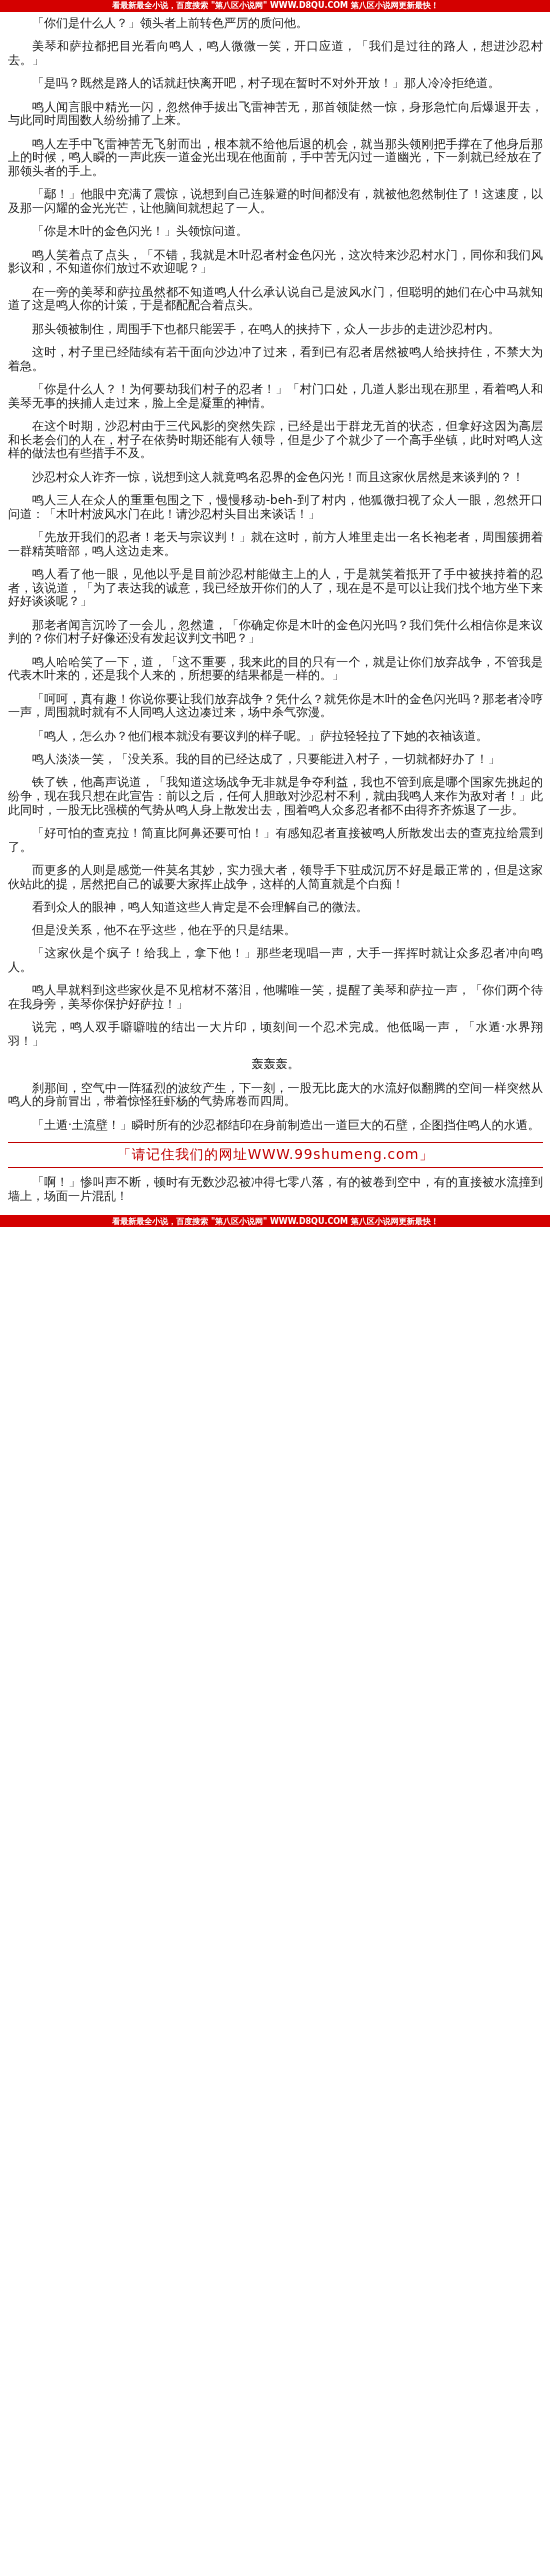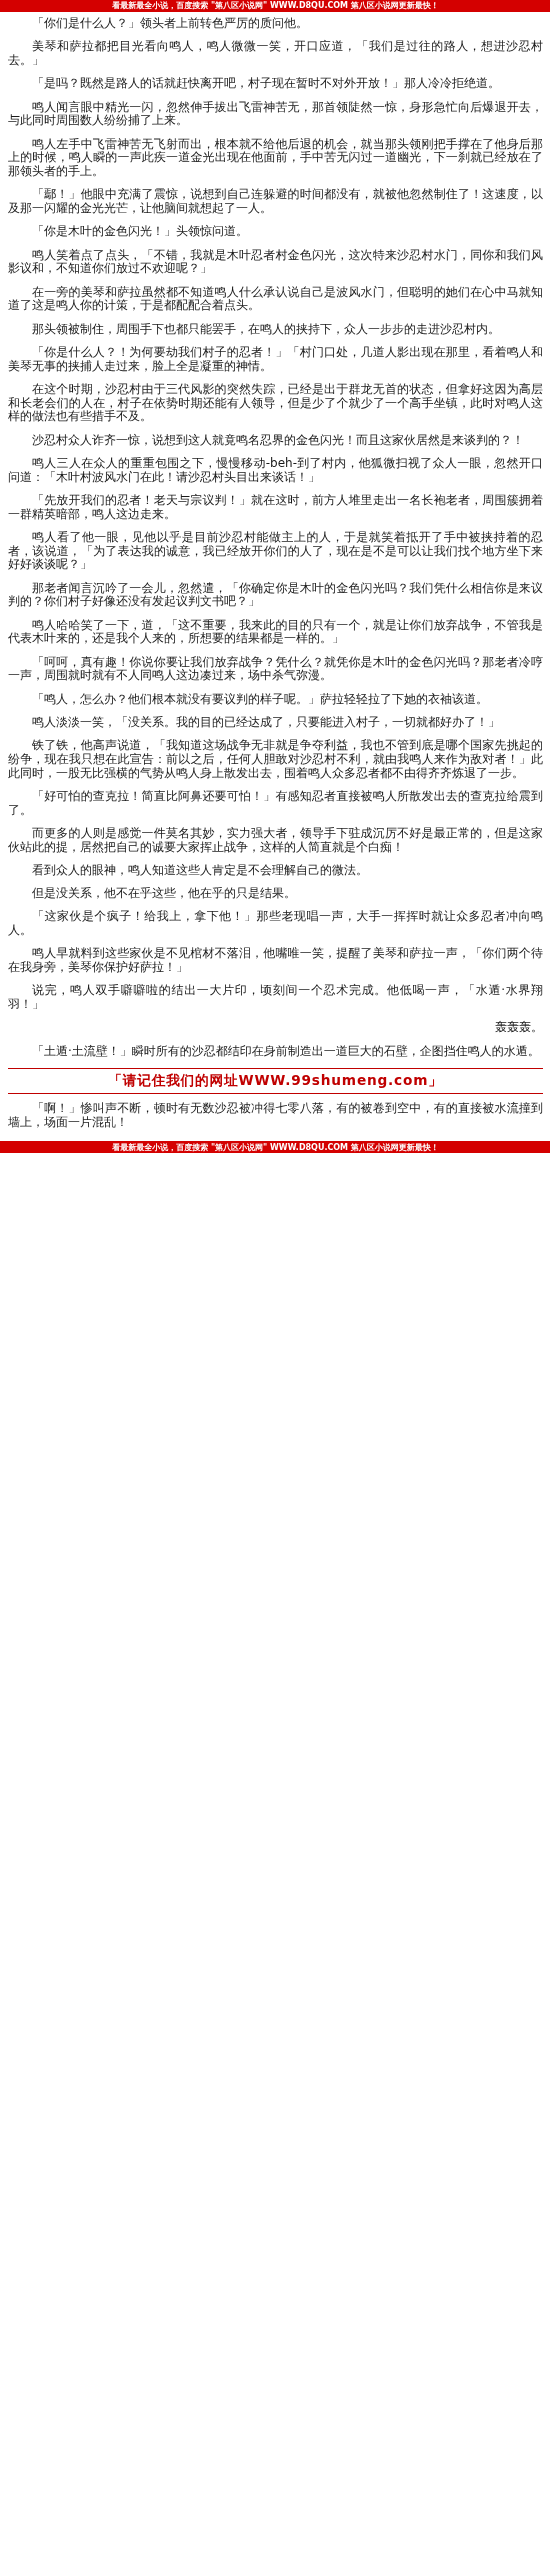--- a/index.html
+++ b/index.html
@@ -31,34 +31,34 @@
     padding:4.8px 8px 1.6px 8px;
   }
   .content p{
     margin:0 0 9.6px 0;
     font-size:12px;
     line-height:13.7px;
     text-indent:2em;
     color:#1a1a1a;
     text-align:justify;
   }
-  .content p.center{text-align:right;text-indent:0;}
+  .content p.center{text-align:center;text-indent:0;}
 
   
   .notice{
     margin:3.2px 0 8px 0;
     border-top:1.6px solid #c00000;
     border-bottom:1.6px solid #c00000;
     padding:3.2px 0;
     text-align:center;
     background:#fff;
   }
   .notice .line{
     font-size:13.7px;
-    font-weight:bold;
+    font-weight:normal;
     color:#c00000;
     line-height:17.7px;
     letter-spacing:0.8px;
   }
   .notice .line .url{
     color:#c00000;
     text-decoration:none;
   }
   .bracket{color:#c00000;}
 </style>
@@ -73,40 +73,42 @@
     <p>「你们是什么人？」领头者上前转色严厉的质问他。</p>
     <p>美琴和萨拉都把目光看向鸣人，鸣人微微一笑，开口应道，「我们是过往的路人，想进沙忍村去。」</p>
     <p>「是吗？既然是路人的话就赶快离开吧，村子现在暂时不对外开放！」那人冷冷拒绝道。</p>
     <p>鸣人闻言眼中精光一闪，忽然伸手拔出飞雷神苦无，那首领陡然一惊，身形急忙向后爆退开去，与此同时周围数人纷纷捕了上来。</p>
     <p>鸣人左手中飞雷神苦无飞射而出，根本就不给他后退的机会，就当那头领刚把手撑在了他身后那上的时候，鸣人瞬的一声此疾一道金光出现在他面前，手中苦无闪过一道幽光，下一刹就已经放在了那领头者的手上。</p>
     <p>「鄢！」他眼中充满了震惊，说想到自己连躲避的时间都没有，就被他忽然制住了！这速度，以及那一闪耀的金光光芒，让他脑间就想起了一人。</p>
     <p>「你是木叶的金色闪光！」头领惊问道。</p>
     <p>鸣人笑着点了点头，「不错，我就是木叶忍者村金色闪光，这次特来沙忍村水门，同你和我们风影议和，不知道你们放过不欢迎呢？」</p>
     <p>在一旁的美琴和萨拉虽然都不知道鸣人什么承认说自己是波风水门，但聪明的她们在心中马就知道了这是鸣人你的计策，于是都配配合着点头。</p>
     <p>那头领被制住，周围手下也都只能罢手，在鸣人的挟持下，众人一步步的走进沙忍村内。</p>
+    <p>这时，村子里已经陆续有若干面向沙边冲了过来，看到已有忍者居然被鸣人给挟持住，不禁大为着急。</p>
     <p>「你是什么人？！为何要劫我们村子的忍者！」「村门口处，几道人影出现在那里，看着鸣人和美琴无事的挟捕人走过来，脸上全是凝重的神情。</p>
     <p>在这个时期，沙忍村由于三代风影的突然失踪，已经是出于群龙无首的状态，但拿好这因为高层和长老会们的人在，村子在依势时期还能有人领导，但是少了个就少了一个高手坐镇，此时对鸣人这样的做法也有些措手不及。</p>
     <p>沙忍村众人诈齐一惊，说想到这人就竟鸣名忍界的金色闪光！而且这家伙居然是来谈判的？！</p>
     <p>鸣人三人在众人的重重包围之下，慢慢移动-beh-到了村内，他狐微扫视了众人一眼，忽然开口问道：「木叶村波风水门在此！请沙忍村头目出来谈话！」</p>
     <p>「先放开我们的忍者！老天与宗议判！」就在这时，前方人堆里走出一名长袍老者，周围簇拥着一群精英暗部，鸣人这边走来。</p>
     <p>鸣人看了他一眼，见他以乎是目前沙忍村能做主上的人，于是就笑着抵开了手中被挟持着的忍者，该说道，「为了表达我的诚意，我已经放开你们的人了，现在是不是可以让我们找个地方坐下来好好谈谈呢？」</p>
     <p>那老者闻言沉吟了一会儿，忽然遣，「你确定你是木叶的金色闪光吗？我们凭什么相信你是来议判的？你们村子好像还没有发起议判文书吧？」</p>
     <p>鸣人哈哈笑了一下，道，「这不重要，我来此的目的只有一个，就是让你们放弃战争，不管我是代表木叶来的，还是我个人来的，所想要的结果都是一样的。」</p>
     <p>「呵呵，真有趣！你说你要让我们放弃战争？凭什么？就凭你是木叶的金色闪光吗？那老者冷哼一声，周围就时就有不人同鸣人这边凑过来，场中杀气弥漫。</p>
     <p>「鸣人，怎么办？他们根本就没有要议判的样子呢。」萨拉轻轻拉了下她的衣袖该道。</p>
     <p>鸣人淡淡一笑，「没关系。我的目的已经达成了，只要能进入村子，一切就都好办了！」</p>
     <p>铁了铁，他高声说道，「我知道这场战争无非就是争夺利益，我也不管到底是哪个国家先挑起的纷争，现在我只想在此宣告：前以之后，任何人胆敢对沙忍村不利，就由我鸣人来作为敌对者！」此此同时，一股无比强横的气势从鸣人身上散发出去，围着鸣人众多忍者都不由得齐齐炼退了一步。</p>
     <p>「好可怕的查克拉！简直比阿鼻还要可怕！」有感知忍者直接被鸣人所散发出去的查克拉给震到了。</p>
     <p>而更多的人则是感觉一件莫名其妙，实力强大者，领导手下驻成沉厉不好是最正常的，但是这家伙站此的提，居然把自己的诚要大家挥止战争，这样的人简直就是个白痴！</p>
     <p>看到众人的眼神，鸣人知道这些人肯定是不会理解自己的微法。</p>
     <p>但是没关系，他不在乎这些，他在乎的只是结果。</p>
     <p>「这家伙是个疯子！给我上，拿下他！」那些老现唱一声，大手一挥挥时就让众多忍者冲向鸣人。</p>
     <p>鸣人早就料到这些家伙是不见棺材不落泪，他嘴唯一笑，提醒了美琴和萨拉一声，「你们两个待在我身旁，美琴你保护好萨拉！」</p>
     <p>说完，鸣人双手噼噼啦的结出一大片印，顷刻间一个忍术完成。他低喝一声，「水遁·水界翔羽！」</p>
     <p class="center">轰轰轰。</p>
+    <p>刹那间，空气中一阵猛烈的波纹产生，下一刻，一股无比庞大的水流好似翻腾的空间一样突然从鸣人的身前冒出，带着惊怪狂虾杨的气势席卷而四周。</p>
     <p>「土遁·土流壁！」瞬时所有的沙忍都结印在身前制造出一道巨大的石壁，企图挡住鸣人的水遁。</p>
 
     <div class="notice">
       <div class="line">
         <span class="bracket">「请记住我们的网址</span><span class="url">WWW.99shumeng.com</span><span class="bracket">」</span>
       </div>
     </div>
 
     <p>「啊！」惨叫声不断，顿时有无数沙忍被冲得七零八落，有的被卷到空中，有的直接被水流撞到墙上，场面一片混乱！</p>
   </div>

